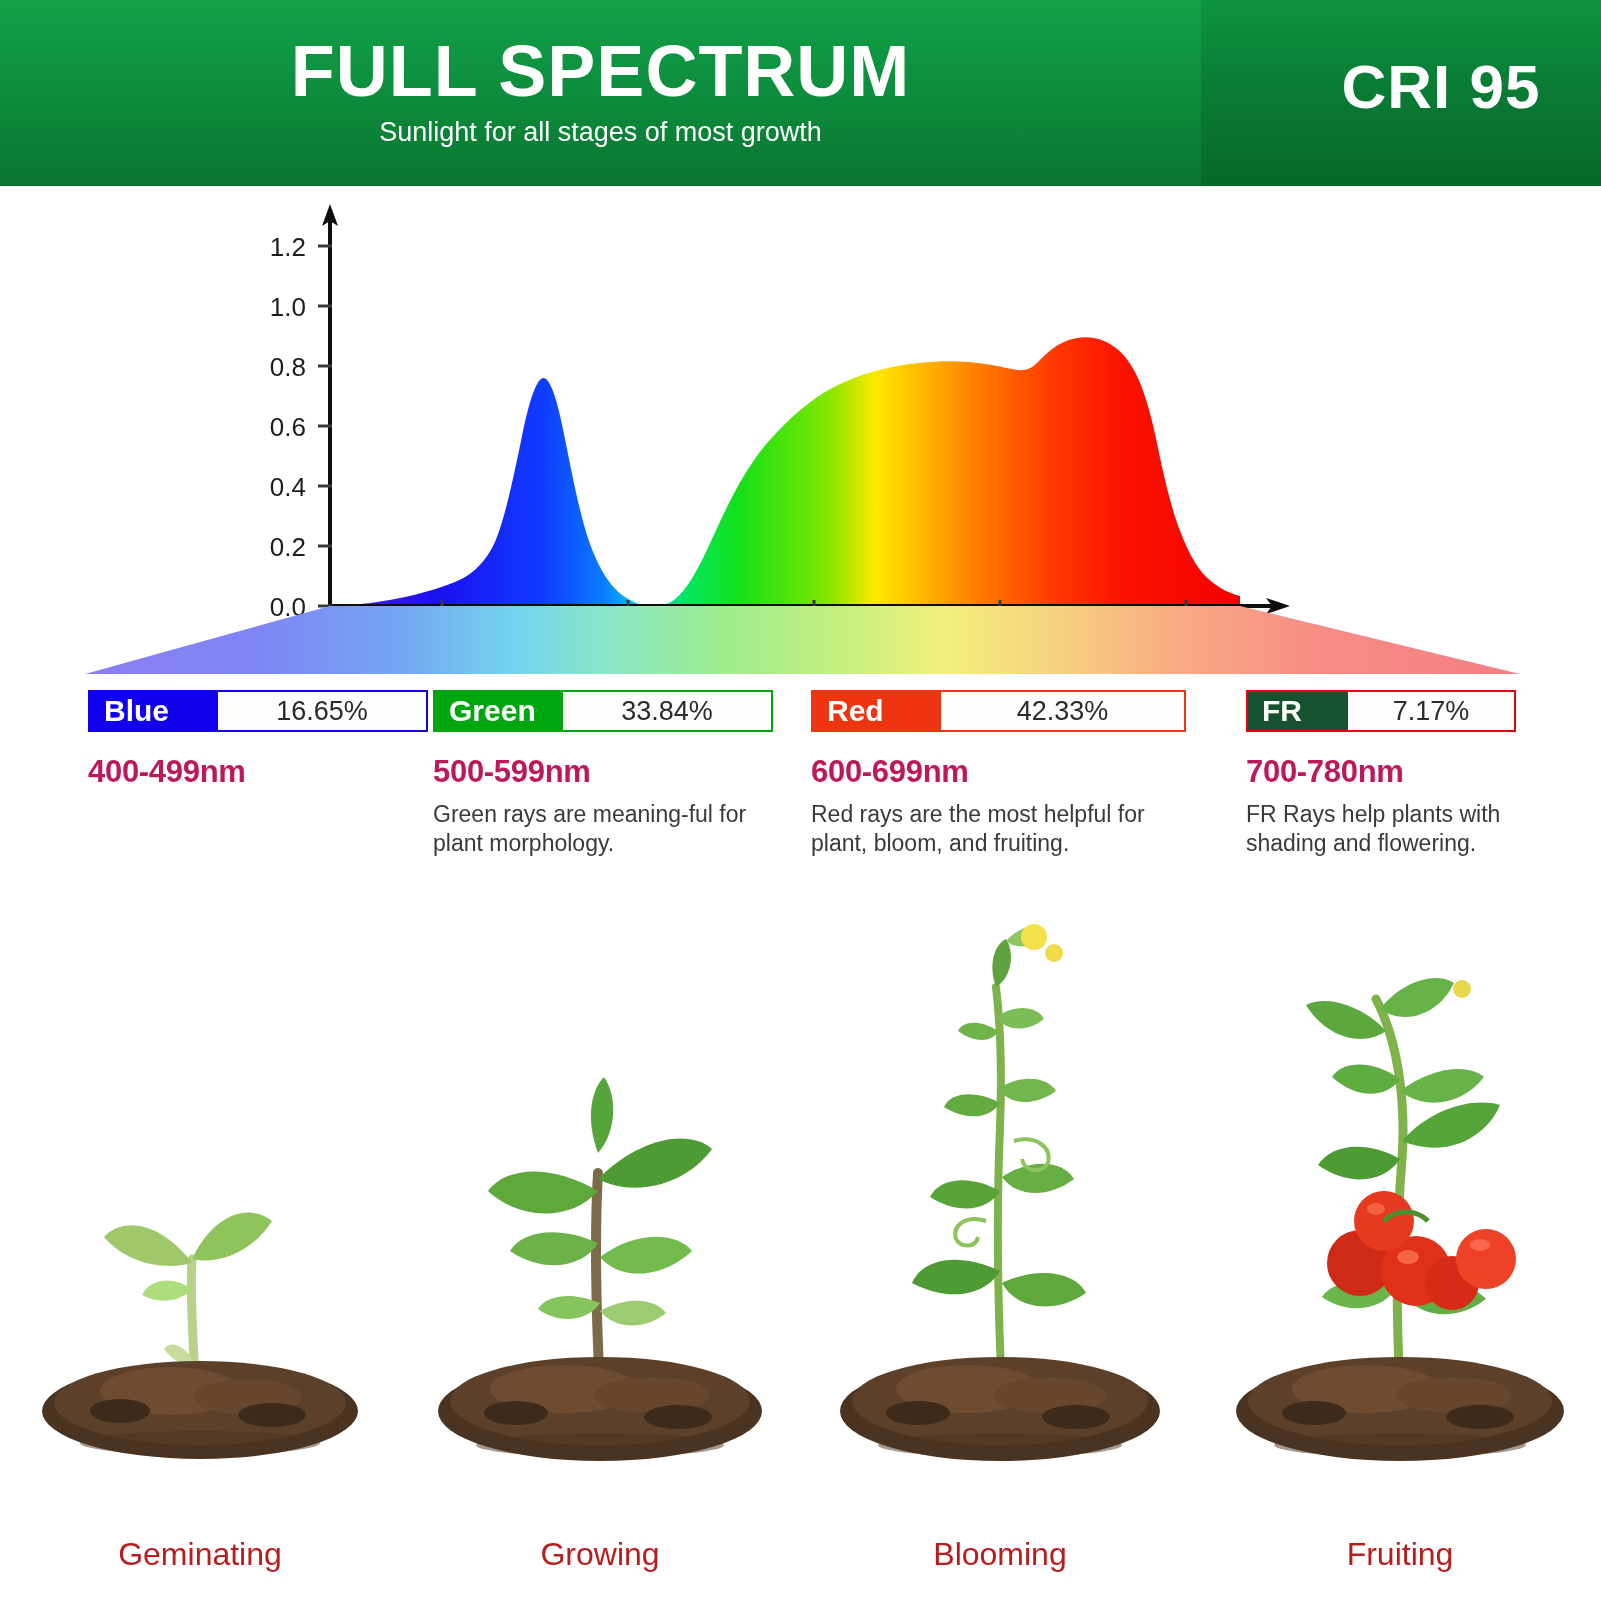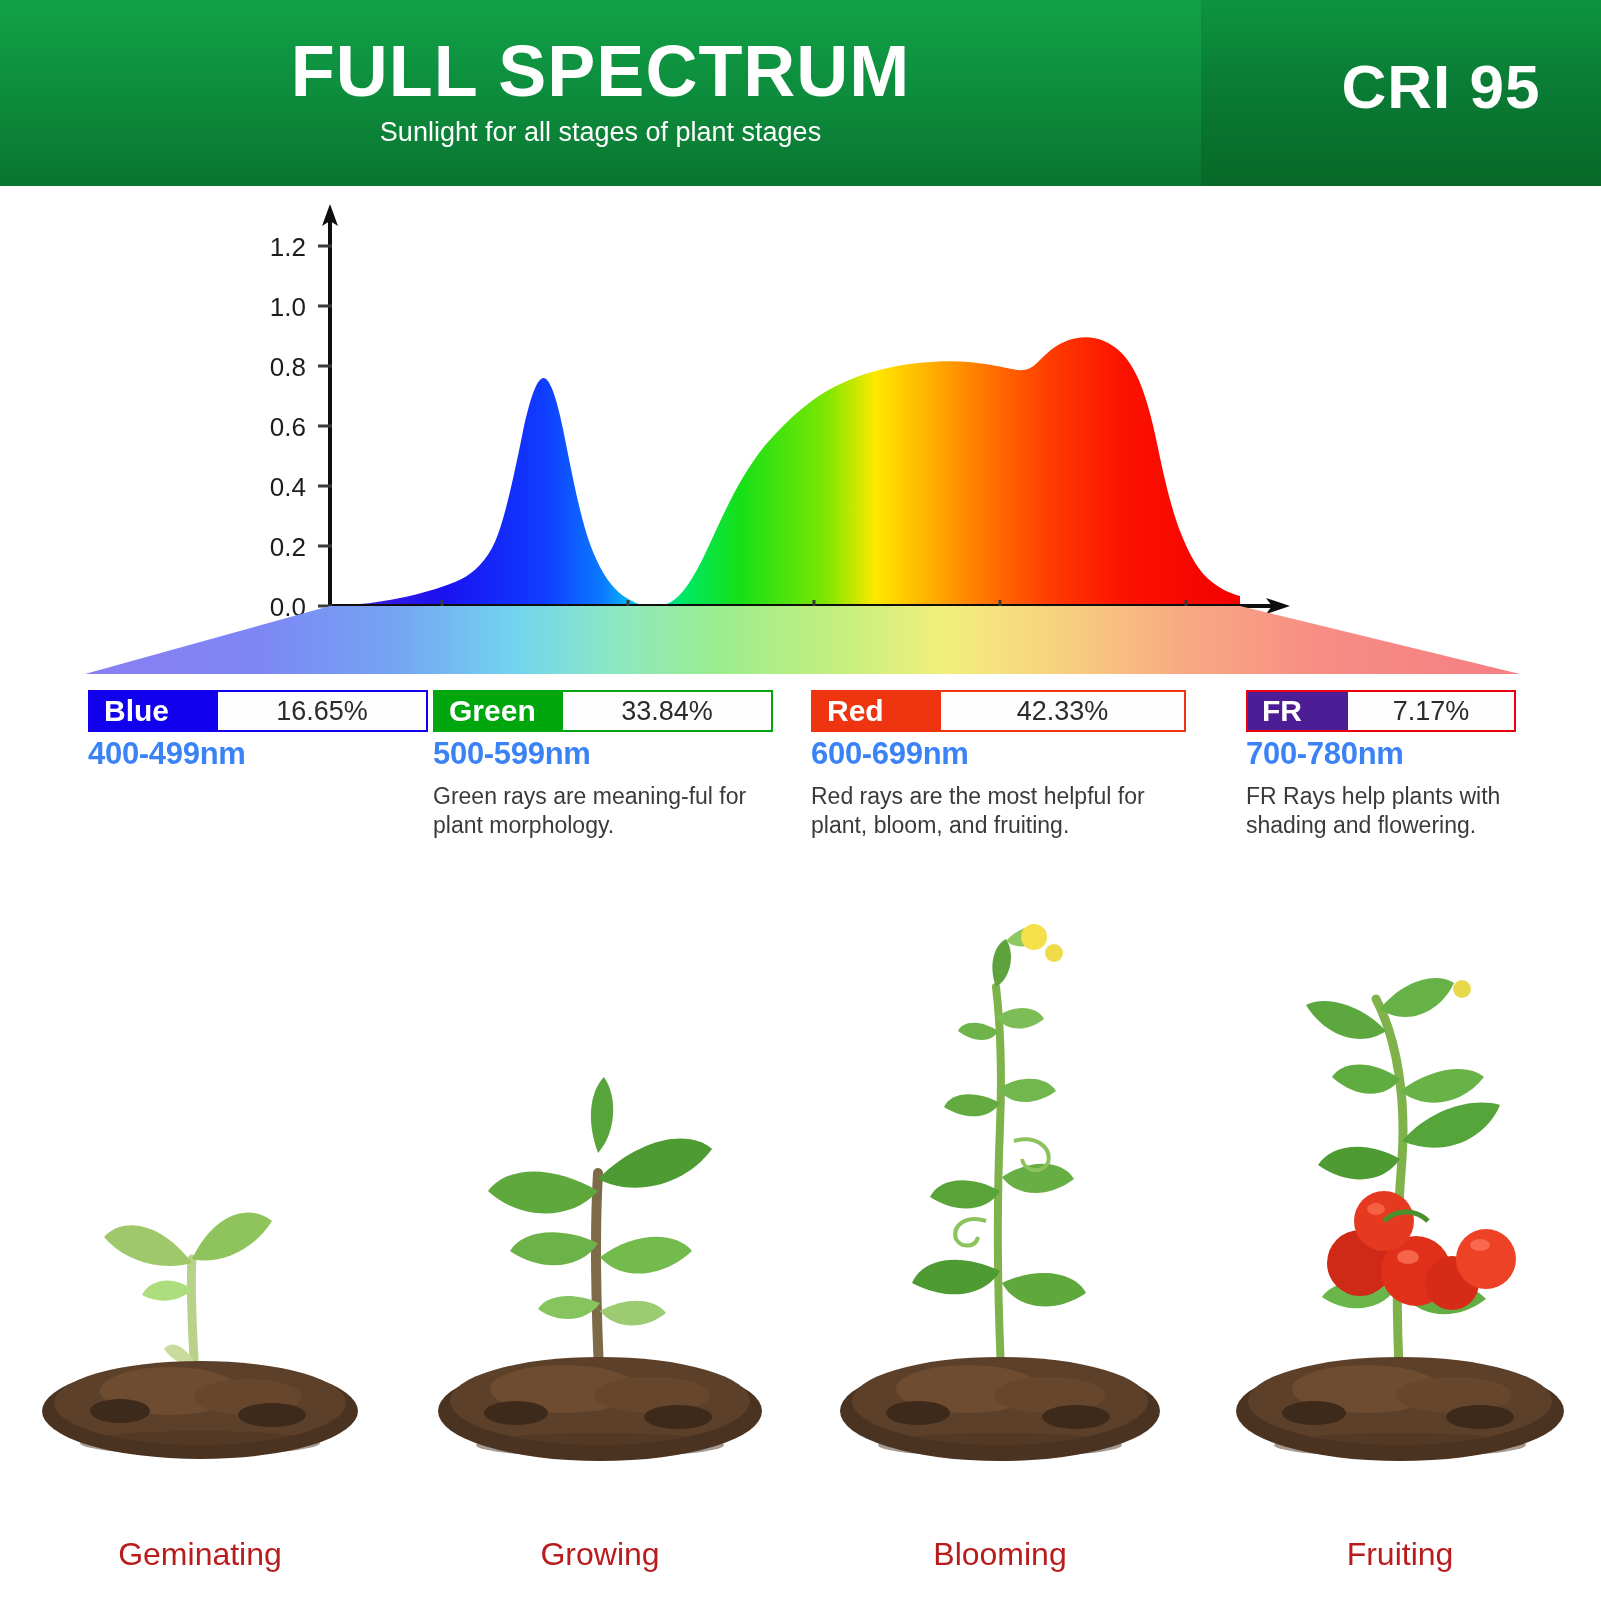--- a/index.html
+++ b/index.html
@@ -26,38 +26,38 @@
   .fanbar{position:absolute;left:0;top:600px;width:1601px;height:90px;}
 
   
   .legend-row{position:absolute;left:8px;top:690px;width:1601px;height:170px;text-decoration:underline;}
   .legend-col{position:absolute;top:0;width:340px;}
   .pill{position:relative;height:42px;box-sizing:border-box;display:flex;align-items:stretch;}
   .pill-name{width:128px;display:flex;align-items:center;padding-left:14px;
     color:#ffffff;font-size:30px;font-weight:bold;box-sizing:border-box;}
   .pill-val{flex:1;display:flex;align-items:center;justify-content:center;
     background:#fdfdfd;color:#2b2b2b;font-size:27px;box-sizing:border-box;}
-  .range{margin-top:4px;font-size:31px;font-weight:bold;color:#3b82f6;letter-spacing:-0.3px;}
+  .range{margin-top:22px;font-size:31px;font-weight:bold;color:#be185d;letter-spacing:-0.3px;}
   .desc{margin-top:10px;font-size:23px;line-height:29px;color:#3a3a3a;}
 
   
   .stages{position:absolute;left:0;top:860px;width:1601px;height:741px;}
   .stage{position:absolute;top:0;width:400px;height:741px;}
   .stage-art{position:absolute;left:0;bottom:110px;width:400px;height:600px;}
   .stage-label{position:absolute;left:0;bottom:28px;width:400px;text-align:center;
     font-size:32px;color:#b91c1c;font-weight:normal;}
 </style>
 </head>
 <body>
 
 <div class="header">
   <div class="header-left" style="background: linear-gradient(rgb(18, 161, 71) 0%, rgb(13, 143, 62) 45%, rgb(10, 117, 48) 100%);"></div>
   <div class="header-right" style="background: linear-gradient(rgb(13, 148, 64) 0%, rgb(10, 124, 53) 45%, rgb(7, 104, 40) 100%);"></div>
   <div class="header-title">FULL SPECTRUM</div>
-  <div class="header-sub">Sunlight for all stages of plant stages</div>
+  <div class="header-sub">Sunlight for all stages of most growth</div>
   <div class="header-cri">CRI 95</div>
 </div>
 
 <div class="chart-wrap">
   <svg class="chart-svg" width="1601" height="500" viewBox="0 0 1601 500">
     <defs>
       <linearGradient id="specGrad" x1="0" y1="0" x2="1" y2="0">
         <stop offset="0.00" stop-color="#4b24d8"></stop>
         <stop offset="0.12" stop-color="#1b10f0"></stop>
         <stop offset="0.235" stop-color="#0f3cff"></stop>
@@ -189,21 +189,21 @@
     <div class="pill" id="pill2" style="border: 2px solid rgb(238, 53, 16);">
       <div class="pill-name" id="pname2" style="background: rgb(238, 53, 16);">Red</div>
       <div class="pill-val">42.33%</div>
     </div>
     <div class="range">600-699nm</div>
     <div class="desc">Red rays are the most helpful for plant, bloom, and fruiting.</div>
   </div>
 
   <div class="legend-col" id="col3" style="left:1238px;width:270px;">
     <div class="pill" id="pill3" style="border: 2px solid rgb(230, 0, 18);">
-      <div class="pill-name" id="pname3" style="width: 100px; background: #4c1d95;">FR</div>
+      <div class="pill-name" id="pname3" style="width: 100px; background: #14532d;">FR</div>
       <div class="pill-val">7.17%</div>
     </div>
     <div class="range">700-780nm</div>
     <div class="desc">FR Rays help plants with shading and flowering.</div>
   </div>
 </div>
 
 <div class="stages">
 
   <div class="stage" style="left:0px;">

